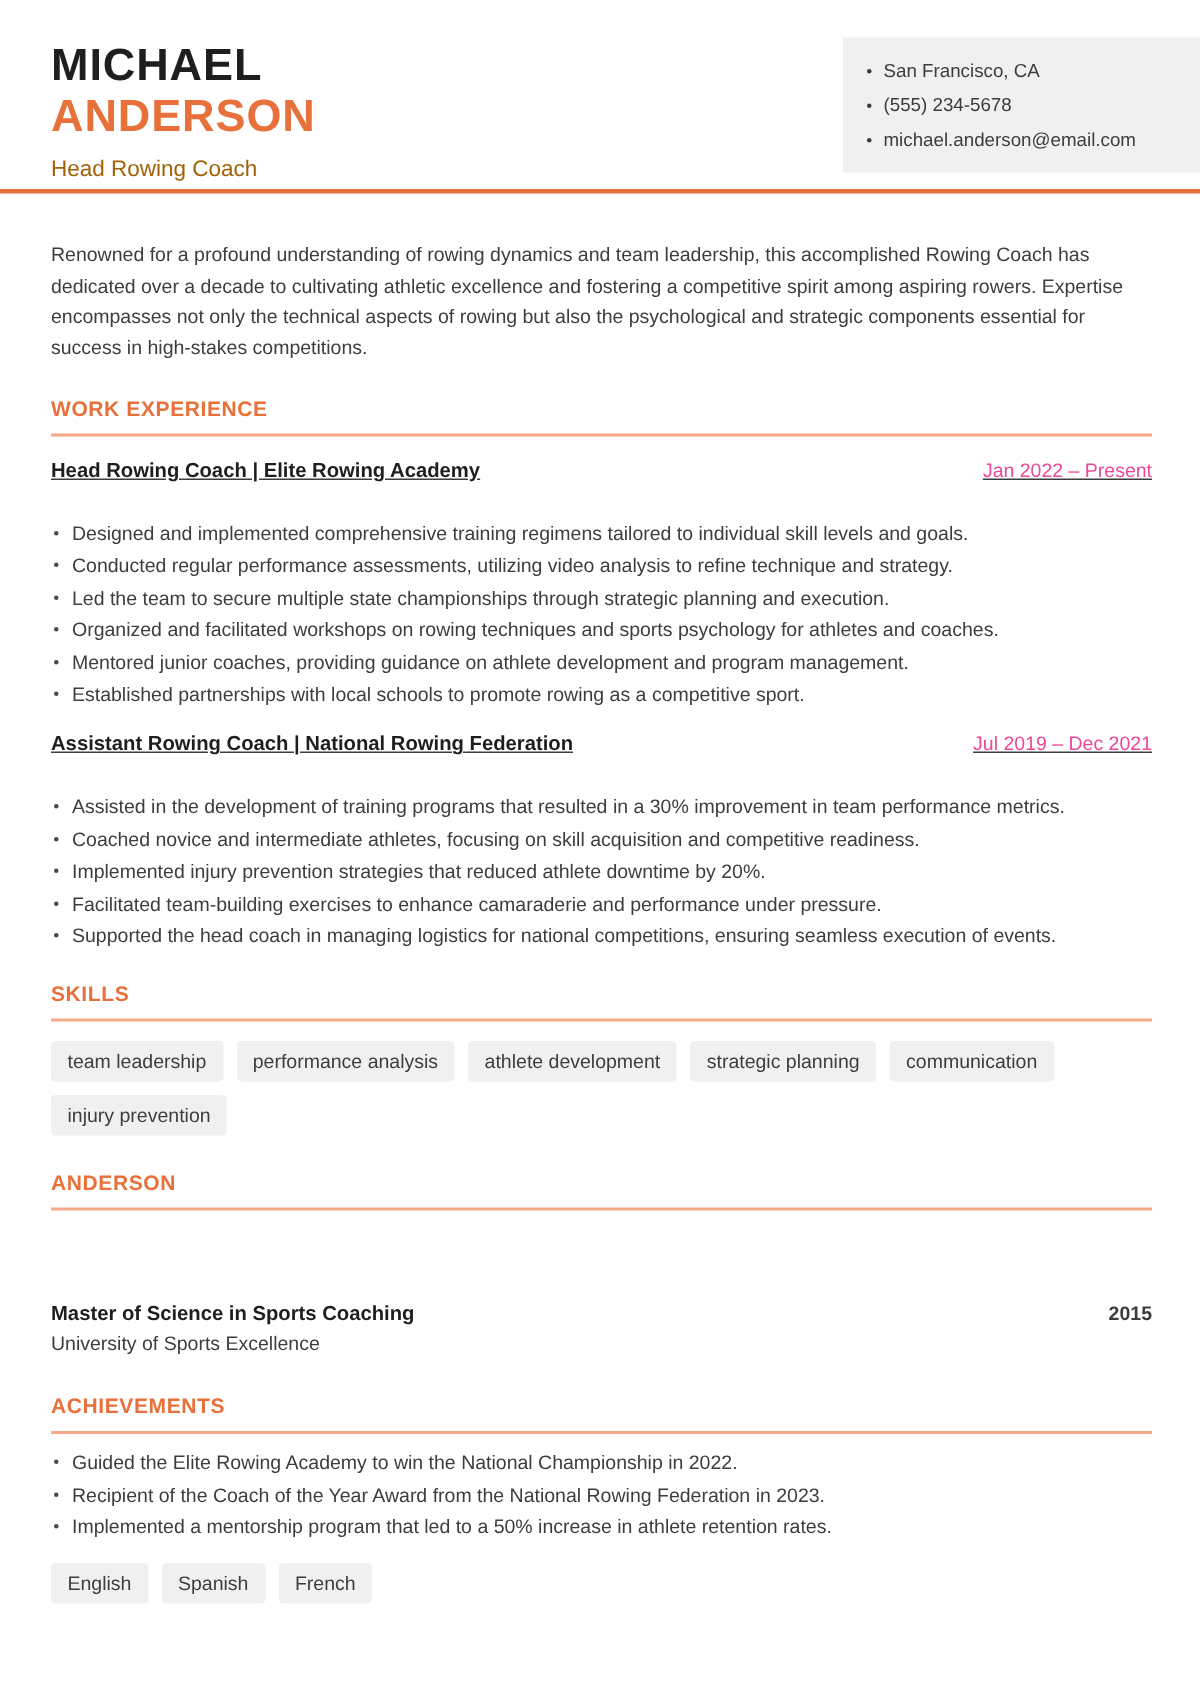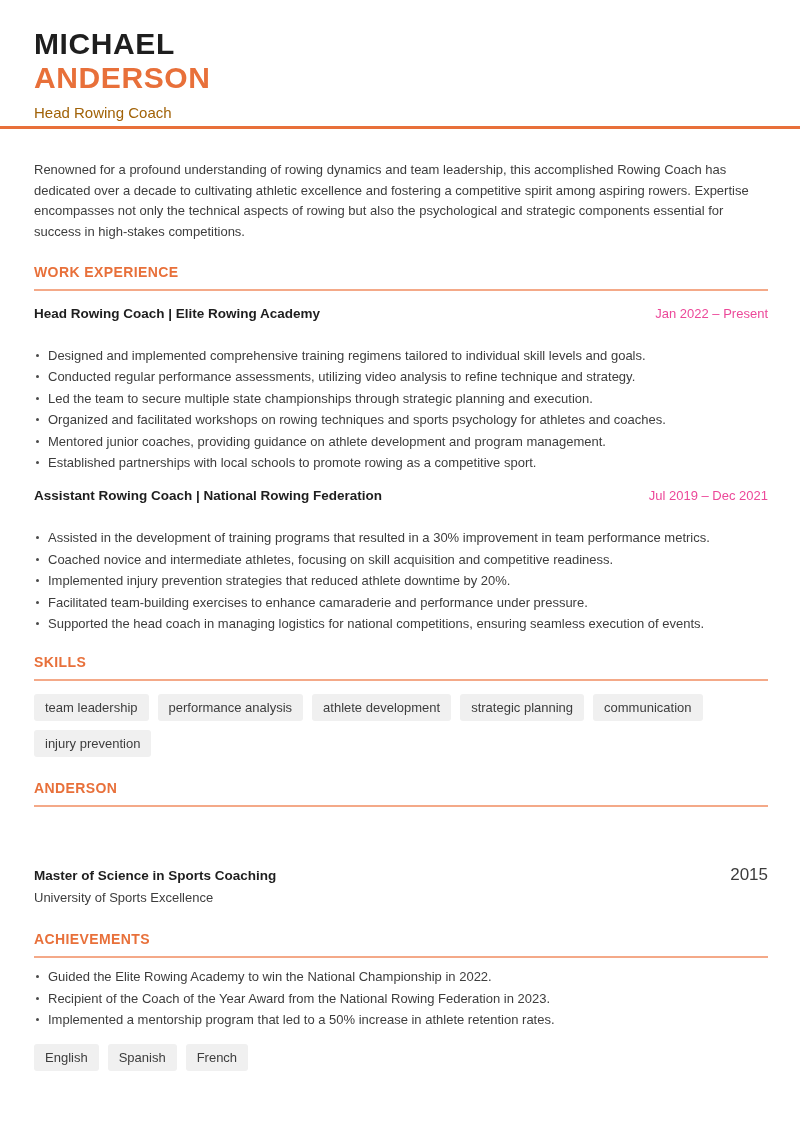--- a/index.html
+++ b/index.html
@@ -56,21 +56,21 @@
     font-size:14px;font-weight:700;letter-spacing:.4px;
     padding-bottom:9px;border-bottom:2px solid var(--underline);
   }
   #sec-work h2{margin-top:22px;}
   #sec-skills h2{margin-top:20px;}
   #sec-education h2{margin-top:23px;}
   #sec-achievements h2{margin-top:26px;}
   #sec-languages h2{margin-top:21px;}
 
   .job{margin-top:15px;}
-  .job-head{display:flex;justify-content:space-between;align-items:flex-start;}
+  .job-head{display:flex;justify-content:space-between;align-items:flex-start;text-decoration:underline;}
   .job-title{font-size:13.5px;font-weight:700;color:var(--dark);}
   .job-dates{font-size:13px;color:#ec4899;white-space:nowrap;}
   ul.bullets{list-style:none;margin-top:24px;}
   ul.bullets li{
     position:relative;padding-left:14px;
     font-size:13px;line-height:21.4px;color:var(--body);
   }
   ul.bullets li::before{
     content:"";position:absolute;left:2px;top:9px;
     width:3px;height:3px;border-radius:50%;background:#4a4a4a;
@@ -78,38 +78,45 @@
 
   .tag-row{margin-top:13px;display:flex;flex-wrap:wrap;gap:9px;}
   .tag{
     display:inline-block;background:var(--tagbg);
     font-size:13px;color:#3d3d3d;
     padding:6px 11px;border-radius:3px;line-height:15px;
   }
 
   .edu-row{display:flex;justify-content:space-between;align-items:baseline;margin-top:13px;}
   .edu-degree{font-size:13.5px;font-weight:700;color:var(--dark);margin-top:48px;}
-  .edu-year{font-size:17px;color:#3c3c3c;}
+  .edu-year{font-size:13px;color:#3c3c3c;font-weight:bold;}
   .edu-school{margin-top:5px;font-size:13px;color:var(--body);}
 
   #sec-achievements ul.bullets{margin-top:8px;}
 </style>
 </head>
 <body>
 
 <div class="page">
 
   <header class="header">
     <div class="name-block">
       <h1 class="name">
         <span class="first">MICHAEL</span>
         <span class="last">ANDERSON</span>
       </h1>
       <div class="header-job-title">Head Rowing Coach</div>
     </div>
+    <aside class="contact-box">
+      <ul id="contact-list">
+          <li class="contact-item">San Francisco, CA</li>
+          <li class="contact-item">(555) 234-5678</li>
+          <li class="contact-item">michael.anderson@email.com</li>
+        </ul>
+    </aside>
   </header>
 
   <main>
 
     <p class="summary">Renowned for a profound understanding of rowing dynamics and team leadership, this accomplished Rowing Coach has dedicated over a decade to cultivating athletic excellence and fostering a competitive spirit among aspiring rowers. Expertise encompasses not only the technical aspects of rowing but also the psychological and strategic components essential for success in high-stakes competitions.</p>
 
     <section id="sec-work">
       <h2 class="section-heading">WORK EXPERIENCE</h2>
       <div id="jobs">
           <div class="job">

